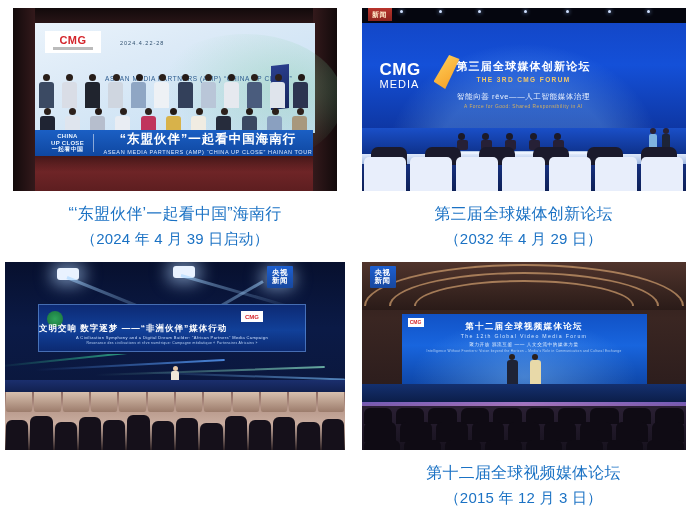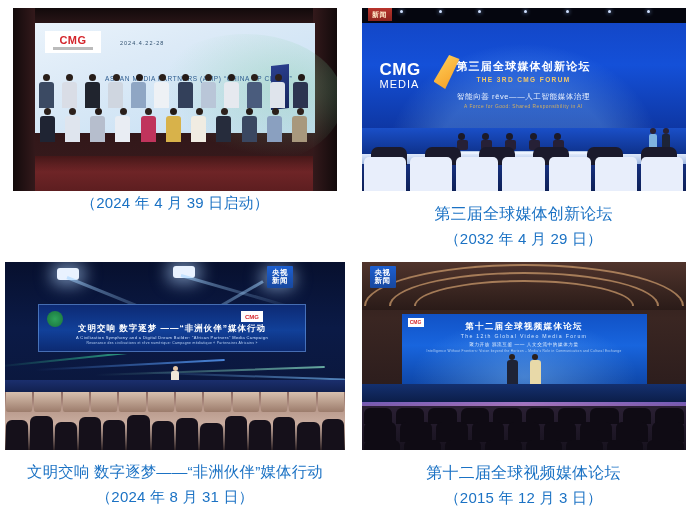--- a/index.html
+++ b/index.html
@@ -212,21 +212,21 @@
   .bl-spot { position: absolute; width: 22px; height: 12px; background: #e9f2ff; border-radius: 3px; box-shadow: 0 0 16px 6px rgba(180,215,255,.55); }
   .bl-beam { position: absolute; width: 120px; height: 3px; background: linear-gradient(90deg, rgba(160,210,255,.55), rgba(160,210,255,0)); transform-origin: left center; }
   .bl-screen {
     position: absolute; left: 33px; top: 42px; width: 268px; height: 48px;
     background: linear-gradient(180deg,#0d2a74 0%, #114099 55%, #0c2a72 100%);
     border: 1px solid rgba(140,190,255,.45);
   }
   .bl-badge-l { position: absolute; left: 8px; top: 6px; width: 16px; height: 16px; border-radius: 50%; background: radial-gradient(circle,#2fa35a,#17713c); }
   .bl-badge-r { position: absolute; right: 42px; top: 6px; width: 22px; height: 11px; background: #fff; display: flex; align-items: center; justify-content: center; }
   .bl-badge-r b { color: #d4252b; font-size: 6px; font-weight: bold; }
-  .bl-screen-cn { position: absolute; left: 0; right: 0; top: 18px; text-align: center; color: #fff; font-size: 8.5px; font-weight: bold; letter-spacing: 1px; }
+  .bl-screen-cn { position: absolute; left: 0; right: 0; top: 18px; color: #fff; font-size: 8.5px; font-weight: bold; letter-spacing: 1px; }
   .bl-screen-en1 { position: absolute; left: 0; right: 0; top: 30px; text-align: center; color: #cfe2ff; font-size: 4px; letter-spacing: .4px; }
   .bl-screen-en2 { position: absolute; left: 0; right: 0; top: 36px; text-align: center; color: #b9d2f5; font-size: 3.4px; letter-spacing: .3px; }
   .bl-rays { position: absolute; left: 0; right: 0; top: 92px; height: 26px; overflow: hidden; }
   .bl-ray { position: absolute; height: 2px; border-radius: 2px; }
   .bl-stage {
     position: absolute; left: 0; right: 0; top: 118px; height: 18px;
     background: linear-gradient(180deg,#1b2f6e,#0d1a40);
   }
   .bl-presenter { position: absolute; left: 50%; transform: translateX(-50%); top: 104px; width: 8px; }
   .bl-presenter .h { width: 5px; height: 5px; border-radius: 50%; background: #e8c8a6; margin: 0 auto; }
@@ -397,27 +397,40 @@
               <div class="head" style="background:#2a1f1a"></div>
               <div class="body" style="background:#8aa0c0"></div>
             </div>
           <div class="person">
               <div class="head" style="background:#2d211c"></div>
               <div class="body" style="background:#a8987d"></div>
             </div>
         </div>
       </div>
 
+      <div class="tl-banner">
+        <div class="tl-banner-logo">
+          <div>CHINA</div>
+          <div>UP CLOSE</div>
+          <div>一起看中国</div>
+        </div>
+        <div class="tl-banner-div"></div>
+        <div class="tl-banner-main">
+          <div class="tl-banner-cn">“东盟伙伴”一起看中国海南行</div>
+          <div class="tl-banner-en">ASEAN MEDIA PARTNERS (AMP) “CHINA UP CLOSE” HAINAN TOUR</div>
+        </div>
+      </div>
 
       <div class="tl-floor">
         <div class="tl-floor-shadow"></div>
       </div>
     </div>
 
     <div class="caption">
+      <span class="line1">“‘东盟伙伴’一起看中国”海南行</span>
       <span class="line2">（2024 年 4 月 39 日启动）</span>
     </div>
   </div>
 
   <div class="cell cell-tr">
     <div class="photo-frame">
       <div class="tr-bg"></div>
       <div class="tr-ceiling"></div>
       <div class="tr-lights">
         <i style="left:12%"></i>
@@ -578,24 +591,20 @@
             <i style="height:31px"></i>
         </div>
       </div>
 
       <div class="cctv-badge" style="left:262px; top:4px;">
         <span>央视</span>
         <span>新闻</span>
       </div>
     </div>
 
-    <div class="caption">
-      <span class="line1">文明交响 数字逐梦——“非洲伙伴”媒体行动</span>
-      <span class="line2">（2024 年 8 月 31 日）</span>
-    </div>
   </div>
 
   <div class="cell cell-br">
     <div class="photo-frame">
       <div class="br-bg"></div>
       <div class="br-ceiling"></div>
       <div class="br-arc" style="width:320px; height:42px; top:2px;"></div>
       <div class="br-arc" style="width:270px; height:34px; top:10px;"></div>
       <div class="br-arc" style="width:220px; height:26px; top:18px;"></div>
 

